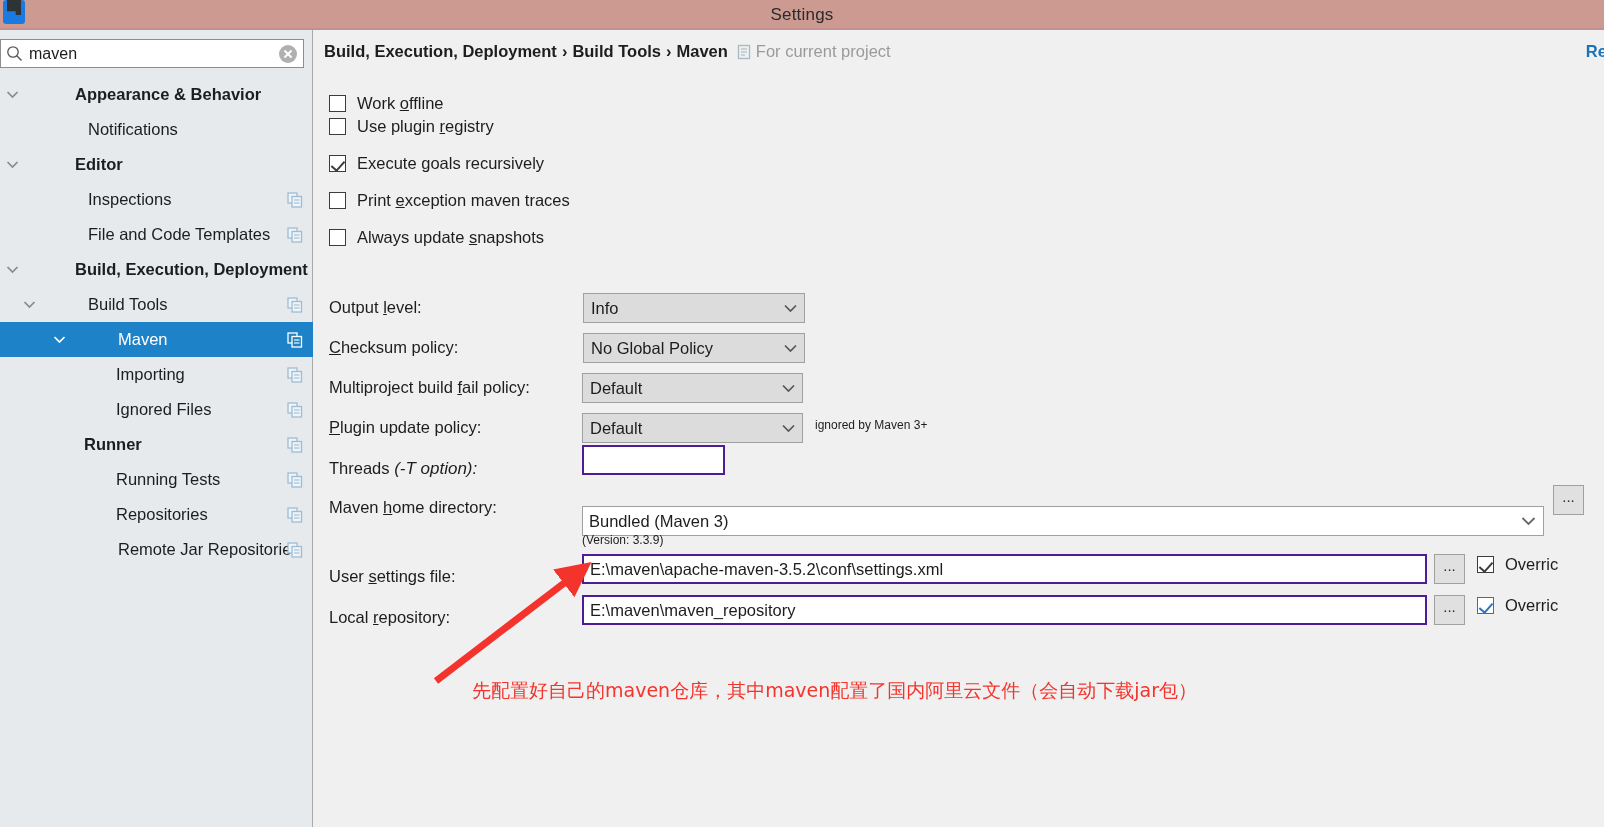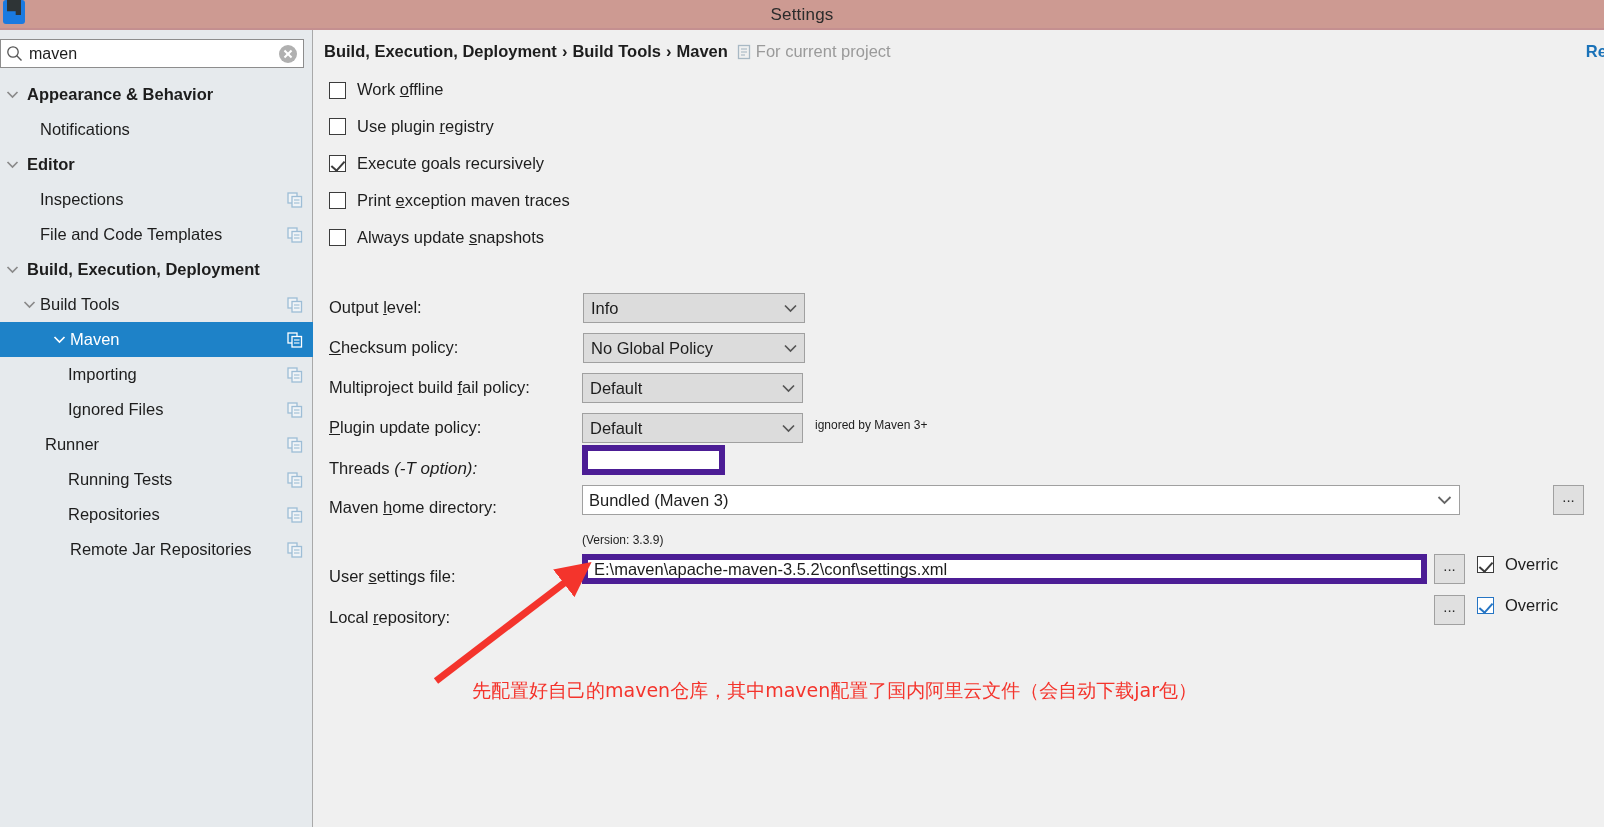--- a/index.html
+++ b/index.html
@@ -72,21 +72,21 @@
   .clear-circle::before, .clear-circle::after {
     content: ""; position: absolute; left: 4px; top: 8px;
     width: 10px; height: 2px; background: #ffffff;
   }
   .clear-circle::before { transform: rotate(45deg); }
   .clear-circle::after  { transform: rotate(-45deg); }
 
   .tree { position: absolute; left: 0; top: 47px; width: 313px; }
   .tree-row {
     position: relative; height: 35px; display: flex; align-items: center;
-    cursor: pointer; white-space: nowrap;
+    cursor: pointer; white-space: nowrap; padding-left: 48px;
   }
   .tree-row.selected { background: #1e82c8; }
   .tree-row.selected .tree-label { color: #ffffff; }
   .tree-arrow {
     position: absolute; width: 14px; height: 14px;
     display: flex; align-items: center; justify-content: center;
   }
   .tree-arrow svg { display: block; }
   .tree-label { font-size: 16.5px; color: #1d1d1d; }
   .tree-label.bold { font-weight: bold; }
@@ -155,21 +155,21 @@
     white-space: nowrap; overflow: hidden;
   }
   .combo-arrow {
     width: 28px; display: flex; align-items: center; justify-content: center;
     flex: 0 0 28px;
   }
   .combo-arrow svg { display: block; }
 
   .textfield {
     position: absolute; height: 30px;
-    background: #ffffff; border: 6px solid #4c1d95;
+    background: #ffffff; border: 2px solid #4c1d95;
     display: flex; align-items: center;
   }
   .textfield .tf-text {
     flex: 1; font-size: 16.5px; color: #1d1d1d; padding-left: 6px;
     white-space: nowrap; overflow: hidden;
   }
   .editable-combo {
     position: absolute; height: 30px;
     background: #ffffff; border: 1px solid #a0a0a0;
     display: flex; align-items: center;
@@ -326,21 +326,21 @@
           <span class="tree-copy">
             <svg width="16" height="16" viewBox="0 0 16 16">
               <rect x="1" y="1" width="9" height="10" fill="#f0f4f7" stroke="#9dbdd6" stroke-width="1.3"></rect>
               <rect x="5" y="4.5" width="9.5" height="10.5" fill="#f0f4f7" stroke="#9dbdd6" stroke-width="1.3"></rect>
               <line x1="7" y1="8" x2="12.5" y2="8" stroke="#9dbdd6" stroke-width="1.1"></line>
               <line x1="7" y1="11" x2="12.5" y2="11" stroke="#9dbdd6" stroke-width="1.1"></line>
             </svg>
           </span>
         </div>
         <div class="tree-row">
-          <span class="tree-label" style="margin-left: 45px;">Runner</span>
+          <span class="tree-label" style="margin-left: 36px; font-weight: bold;">Runner</span>
           <span class="tree-copy">
             <svg width="16" height="16" viewBox="0 0 16 16">
               <rect x="1" y="1" width="9" height="10" fill="#f0f4f7" stroke="#9dbdd6" stroke-width="1.3"></rect>
               <rect x="5" y="4.5" width="9.5" height="10.5" fill="#f0f4f7" stroke="#9dbdd6" stroke-width="1.3"></rect>
               <line x1="7" y1="8" x2="12.5" y2="8" stroke="#9dbdd6" stroke-width="1.1"></line>
               <line x1="7" y1="11" x2="12.5" y2="11" stroke="#9dbdd6" stroke-width="1.1"></line>
             </svg>
           </span>
         </div>
         <div class="tree-row">
@@ -394,21 +394,21 @@
           <line x1="4" y1="8" x2="10" y2="8" stroke="#a8b8c4" stroke-width="1.1"></line>
           <line x1="4" y1="11" x2="8" y2="11" stroke="#a8b8c4" stroke-width="1.1"></line>
         </svg>
       </span>
       <span class="bc-scope">For current project</span>
     </div>
 
     <div class="reset-link">Res</div>
 
     <div id="checkbox-list">
-        <div class="cb-row" style="top: 50px; align-items: flex-end;">
+        <div class="cb-row" style="top: 64px;">
           <span class="cbx"></span>
           <span class="cb-label"><span>Work </span><span class="mn">o</span><span>ffline</span></span>
         </div>
         <div class="cb-row" style="top: 87px;">
           <span class="cbx"></span>
           <span class="cb-label"><span>Use plugin </span><span class="mn">r</span><span>egistry</span></span>
         </div>
         <div class="cb-row" style="top: 124px;">
           <span class="cbx checked"></span>
           <span class="cb-label"><span>Execute </span><span class="mn">g</span><span>oals recursively</span></span>
@@ -475,21 +475,21 @@
     <div class="field-label" style="left:15px; top:429px;">
       <span>Threads </span><span class="it">(-T option):</span>
     </div>
     <div class="textfield" style="left:268px; top:415px; width:143px;">
       <span class="tf-text"></span>
     </div>
 
     <div class="field-label" style="left:15px; top:468px;">
       <span>Maven </span><span class="mn">h</span><span>ome directory:</span>
     </div>
-    <div class="editable-combo" style="left:268px; top:455px; width:878px;align-items:center;">
+    <div class="editable-combo" style="left:268px; top:476px; width:962px;align-items:center;">
       <span class="ec-text">Bundled (Maven 3)</span>
       <span class="ec-arrow">
         <svg width="15" height="10" viewBox="0 0 15 10">
             <path d="M1.5 2 L7.5 8 L13.5 2" fill="none" stroke="#666" stroke-width="1.8"></path>
           </svg>
       </span>
     </div>
     <div class="browse-btn" style="left:1239px; top:455px;">
       <span>...</span>
     </div>
@@ -504,20 +504,23 @@
     <div class="browse-btn" style="left:1120px; top:524px;">
       <span>...</span>
     </div>
     <div class="cb-row" style="left:1163px; top:525px;">
       <span class="cbx checked"></span>
       <span class="cb-label">Overric</span>
     </div>
 
     <div class="field-label" style="left:15px; top:578px;">
       <span>Local </span><span class="mn">r</span><span>epository:</span>
+    </div>
+    <div class="textfield" style="left:268px; top:565px; width:845px;">
+      <span class="tf-text">E:\maven\maven_repository</span>
     </div>
     <div class="browse-btn" style="left:1120px; top:565px;">
       <span>...</span>
     </div>
     <div class="cb-row" style="left:1163px; top:566px;">
       <span class="cbx checked blue"></span>
       <span class="cb-label">Overric</span>
     </div>
   </div>
 

